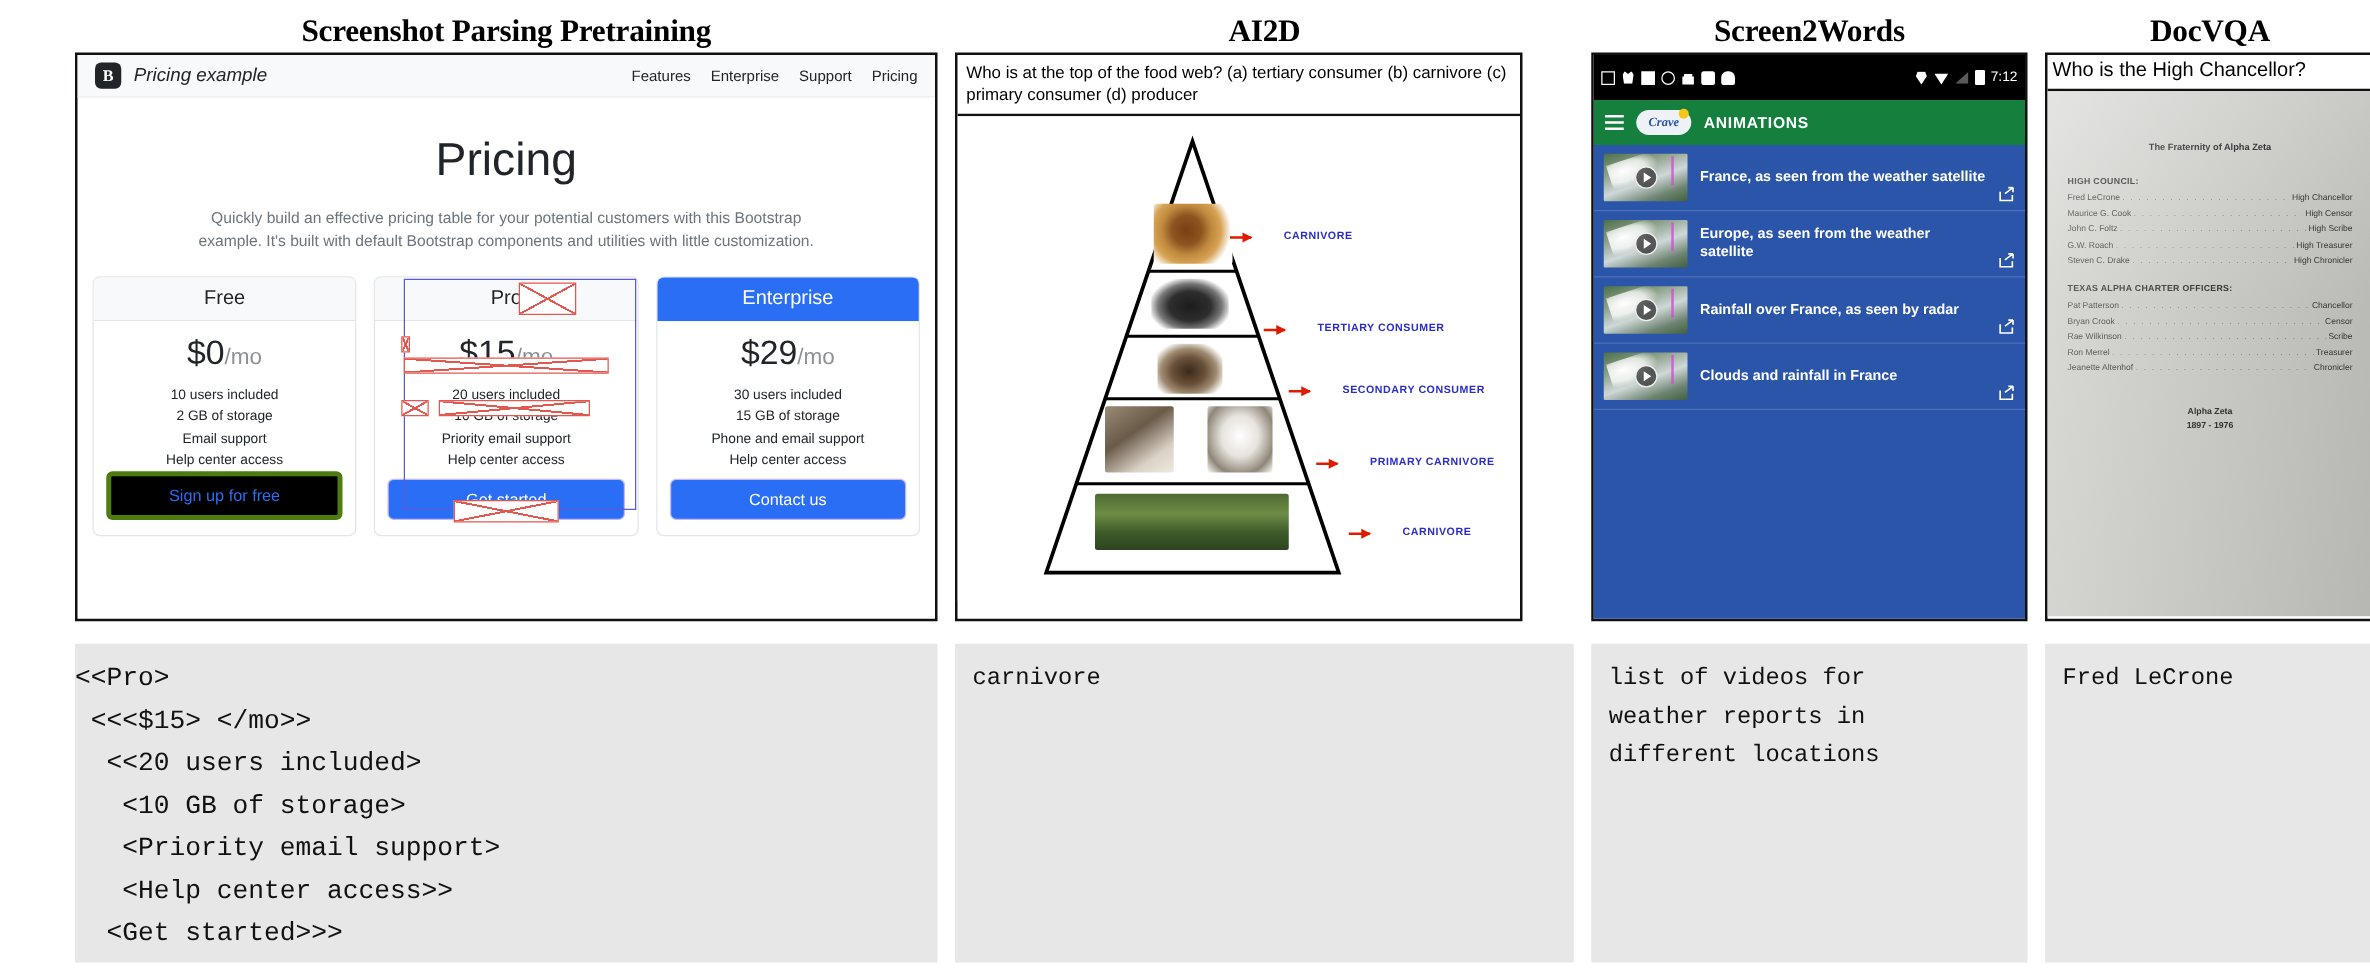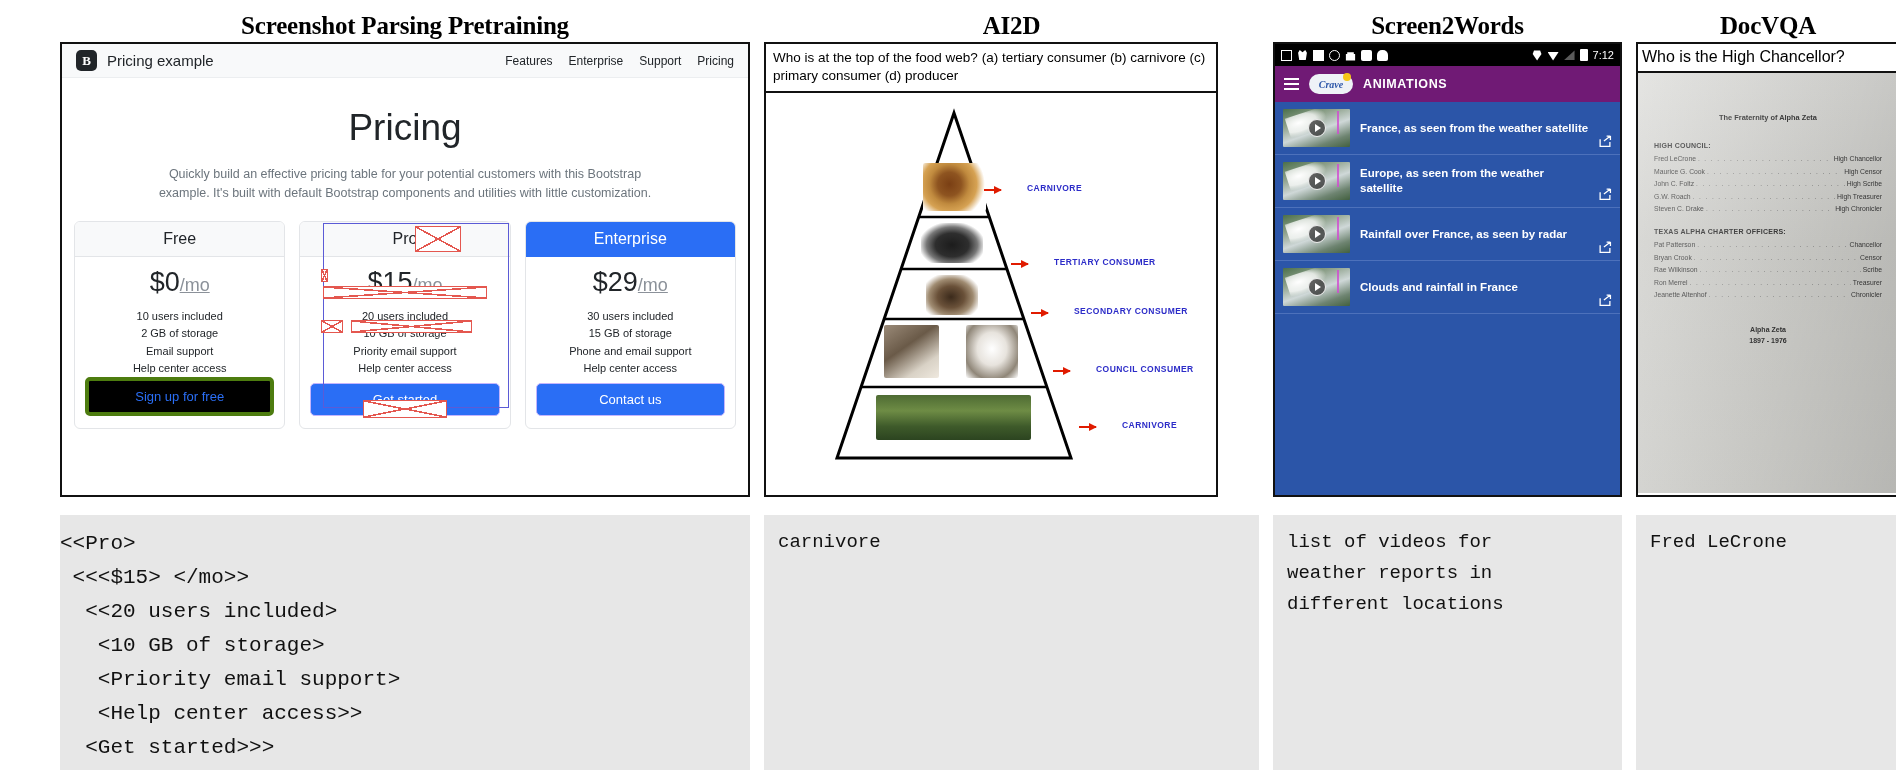--- a/index.html
+++ b/index.html
@@ -31,21 +31,21 @@
   #p1 { left: 28px; top: 42px; width: 690px; height: 455px; }
   .navbar {
     height: 34px; background:#f8f9fa; border-bottom:1px solid #eceef0;
     display:flex; align-items:center; padding: 0 14px; position: relative;
   }
   .bs-logo {
     width: 21px; height: 21px; background:#212529; border-radius:5px;
     color:#fff; font-family:"Liberation Serif", serif; font-weight:bold; font-size:13px;
     display:flex; align-items:center; justify-content:center; flex:0 0 auto;
   }
-  .nav-brand { margin-left: 10px; font-size:15px; color:#212529; }
+  .nav-brand { margin-left: 10px; font-size:15px; color:#212529;font-style:italic; }
   .nav-links { margin-left:auto; display:flex; gap:16px; font-size:12px; color:#212529; }
   .nav-links span { white-space: nowrap; }
 
   .hero { text-align:center; padding: 30px 0 4px; }
   .hero h1 { margin:0; font-size: 37px; font-weight: 400; color:#212529; line-height:1.1; }
   .hero p {
     margin: 16px auto 0; width: 520px; font-size: 12.5px; color:#6c757d; line-height: 1.55;
   }
 
   .cards { display:flex; gap: 14px; padding: 14px 12px 0; align-items: stretch; }
@@ -53,21 +53,21 @@
     flex:1 1 0; border:1px solid #e3e5e8; border-radius:6px; background:#fff;
     display:flex; flex-direction:column; position: relative; min-height: 200px;
   }
   .card-head {
     background:#f8f9fa; border-bottom:1px solid #e3e5e8; border-radius:5px 5px 0 0;
     text-align:center; padding: 8px 0; font-size: 16px; color:#212529;
   }
   .card.accent .card-head { background:#2a6ef5; color:#fff; border-bottom-color:#2a6ef5; }
   .card-body { padding: 12px 10px 12px; text-align:center; display:flex; flex-direction:column; flex:1; }
   .price { font-size: 27px; color:#212529; line-height:1; margin-bottom: 12px; position:relative; }
-  .price .per { font-size: 18px; color:#8b9199;text-decoration:underline; }
+  .price .per { font-size: 18px; color:#8b9199; }
   .feat { font-size: 11px; color:#212529; line-height: 1.55; position:relative;text-align:center; }
   .cta {
     margin-top: auto; width: 100%; border-radius:5px; padding: 8px 0; font-size:13px;
     text-align:center; position: relative;
   }
   .cta.outline { border:4px solid #4d7c0f; color:#2a6ef5; background:#000000; }
   .cta.solid { border:1px solid #c4b5fd; color:#fff; background:#2a6ef5; }
 
   
   .sel-box {
@@ -101,28 +101,28 @@
   }
   .arrow::after {
     content:""; position:absolute; right:-1px; top:-3px;
     border-left:8px solid #e01b00; border-top:4px solid transparent; border-bottom:4px solid transparent;
   }
   .org-img { position:absolute; border-radius:2px; }
 
   
   #p3 { left: 1241px; top: 42px; width: 349px; height: 455px; }
   .status-bar {
-    height: 22px; background:#000; display:flex; align-items:center;
+    height: 36px; background:#000; display:flex; align-items:center;
     padding: 0 6px; color:#fff; font-size:11px; gap:6px;
   }
   .sb-left { display:flex; align-items:center; gap:5px; }
   .sb-right { margin-left:auto; display:flex; align-items:center; gap:5px; }
   .sb-ico { width: 11px; height: 11px; display:inline-block; }
   .app-bar {
-    height: 36px; background:#701a75; display:flex; align-items:center; gap:10px; padding: 0 9px;
+    height: 36px; background:#15803d; display:flex; align-items:center; gap:10px; padding: 0 9px;
   }
   .hamburger { display:flex; flex-direction:column; gap:3px; }
   .hamburger i { display:block; width:15px; height:2.3px; background:#fff; }
   .brand-badge {
     width: 44px; height: 20px; border-radius: 10px; background:#eef2f7;
     display:flex; align-items:center; justify-content:center; position:relative;
     font-family:"Liberation Serif", serif; font-style:italic; font-weight:bold;
     font-size:10px; color:#2b55a8;
   }
   .brand-badge .dot { position:absolute; right:2px; top:-1px; width:8px; height:8px; border-radius:50%; background:#f5c518; }
@@ -300,21 +300,21 @@
       <div class="arrow" style="left:218px; top:96px;"></div>
       <div class="pyr-label" style="left:261px; top:90px;">CARNIVORE</div>
 
       <div class="arrow" style="left:245px; top:170px;"></div>
       <div class="pyr-label" style="left:288px; top:164px;">TERTIARY CONSUMER</div>
 
       <div class="arrow" style="left:265px; top:219px;"></div>
       <div class="pyr-label" style="left:308px; top:213px;">SECONDARY CONSUMER</div>
 
       <div class="arrow" style="left:287px; top:277px;"></div>
-      <div class="pyr-label" style="left:330px; top:271px;">COUNCIL CONSUMER</div>
+      <div class="pyr-label" style="left:330px; top:271px;">PRIMARY CARNIVORE</div>
 
       <div class="arrow" style="left:313px; top:333px;"></div>
       <div class="pyr-label" style="left:356px; top:327px;">CARNIVORE</div>
     </div>
   </div>
 
   <div class="panel" id="p3">
 
     <div class="status-bar">
       <span class="sb-left">

